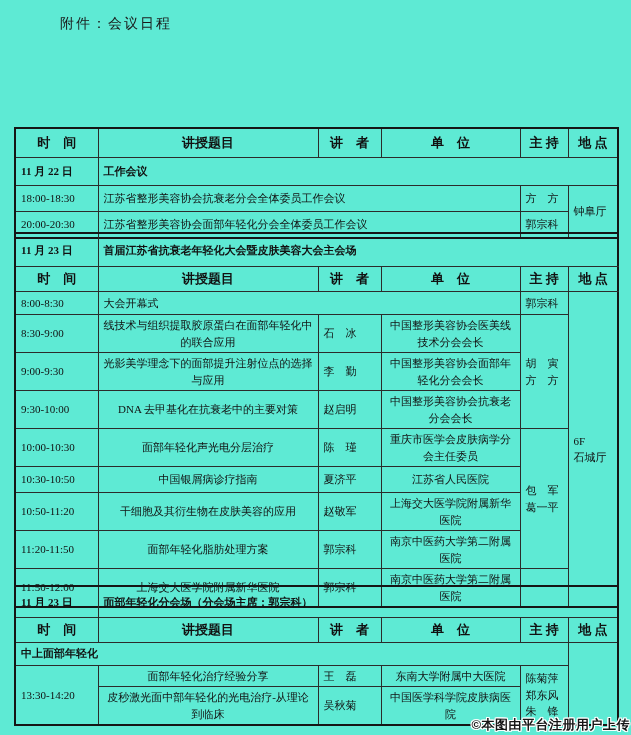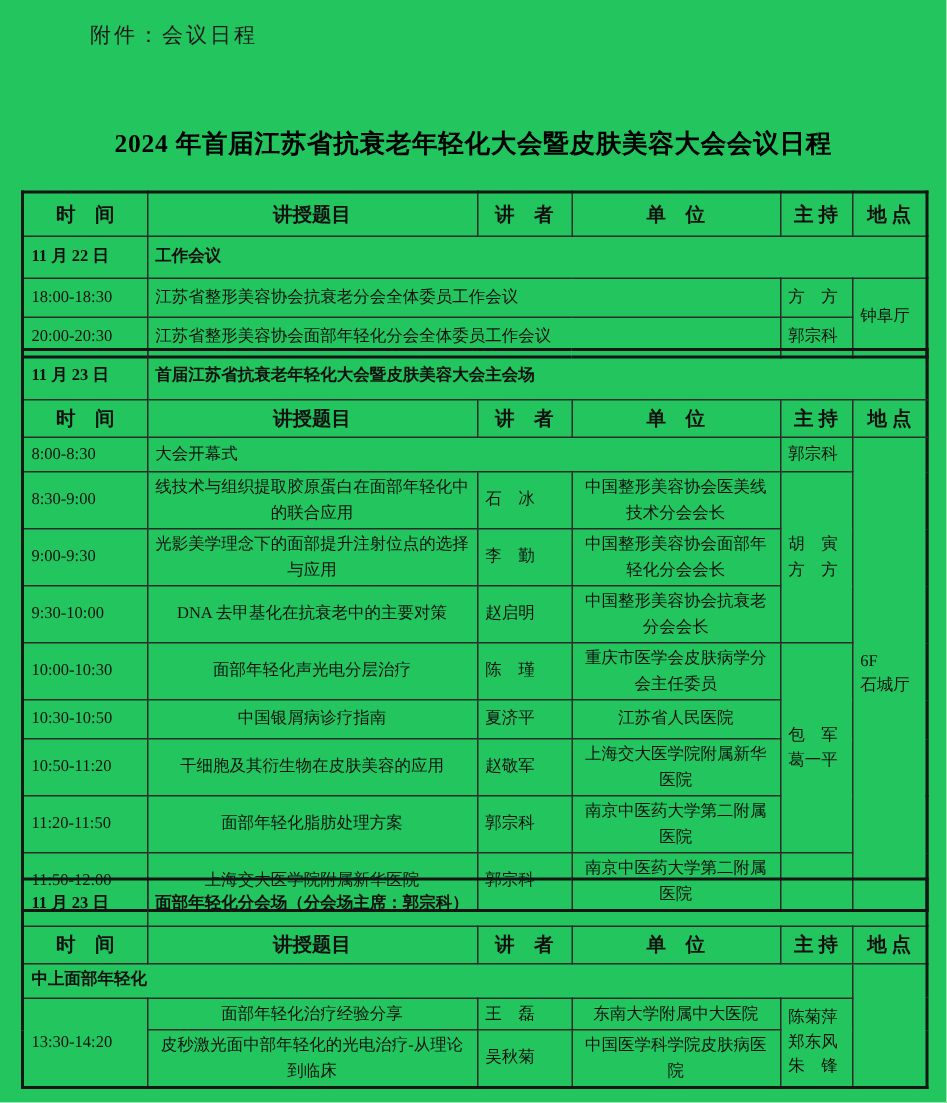--- a/index.html
+++ b/index.html
@@ -1,17 +1,17 @@
 <!DOCTYPE html>
 <html><head>
 <meta charset="utf-8">
 <style>
   html,body { margin:0; padding:0; background:#ffffff; }
   body { width:631px; height:735px; font-family:"Liberation Serif","DejaVu Serif",serif; color:#000; }
-  .page { position:relative; width:631px; height:735px; background:#22c55e; overflow:hidden; }
+  .page { position:relative; width:631px; height:735px; background:#5eead4; overflow:hidden; }
 
   .attachment { position:absolute; top:15px; left:60px; font-size:14px; letter-spacing:2px; color:#1a1a1a; }
 
   .doc-title { position:absolute; top:84px; left:0; width:631px; margin:0; text-align:center;
                font-size:17px; font-weight:bold; letter-spacing:0.5px; color:#000; }
 
   table.sched { position:absolute; left:14px; width:603px; border-collapse:collapse; table-layout:fixed;
                 border:2px solid #151515; }
   #t1 { top:127px; }
   #t2 { top:232px; }
@@ -36,21 +36,20 @@
                font-size:13px; font-weight:bold; color:#161616; letter-spacing:0.5px;
                text-shadow:-1px -1px 0 #fff, 1px -1px 0 #fff, -1px 1px 0 #fff, 1px 1px 0 #fff,
                            0 -1px 0 #fff, 0 1px 0 #fff, -1px 0 0 #fff, 1px 0 0 #fff; }
 </style>
 </head>
 <body>
 
 <div class="page">
 
   <div class="attachment">附件：会议日程</div>
-  <h1 class="doc-title">2024 年首届江苏省抗衰老年轻化大会暨皮肤美容大会会议日程</h1>
 
   <table class="sched" id="t1">
     <colgroup>
         <col style="width:83px">
         <col style="width:220px">
         <col style="width:63px">
         <col style="width:139px">
         <col style="width:48px">
         <col style="width:50px">
       </colgroup>
@@ -202,14 +201,15 @@
 朱　锋</td>
       </tr>
       <tr>
         <td class="l">皮秒激光面中部年轻化的光电治疗-从理论到临床</td>
         <td class="c">吴秋菊</td>
         <td class="l">中国医学科学院皮肤病医院</td>
       </tr>
     </tbody>
   </table>
 
+  <div class="watermark">©本图由平台注册用户上传</div>
 
 </div>
 
 </body></html>

